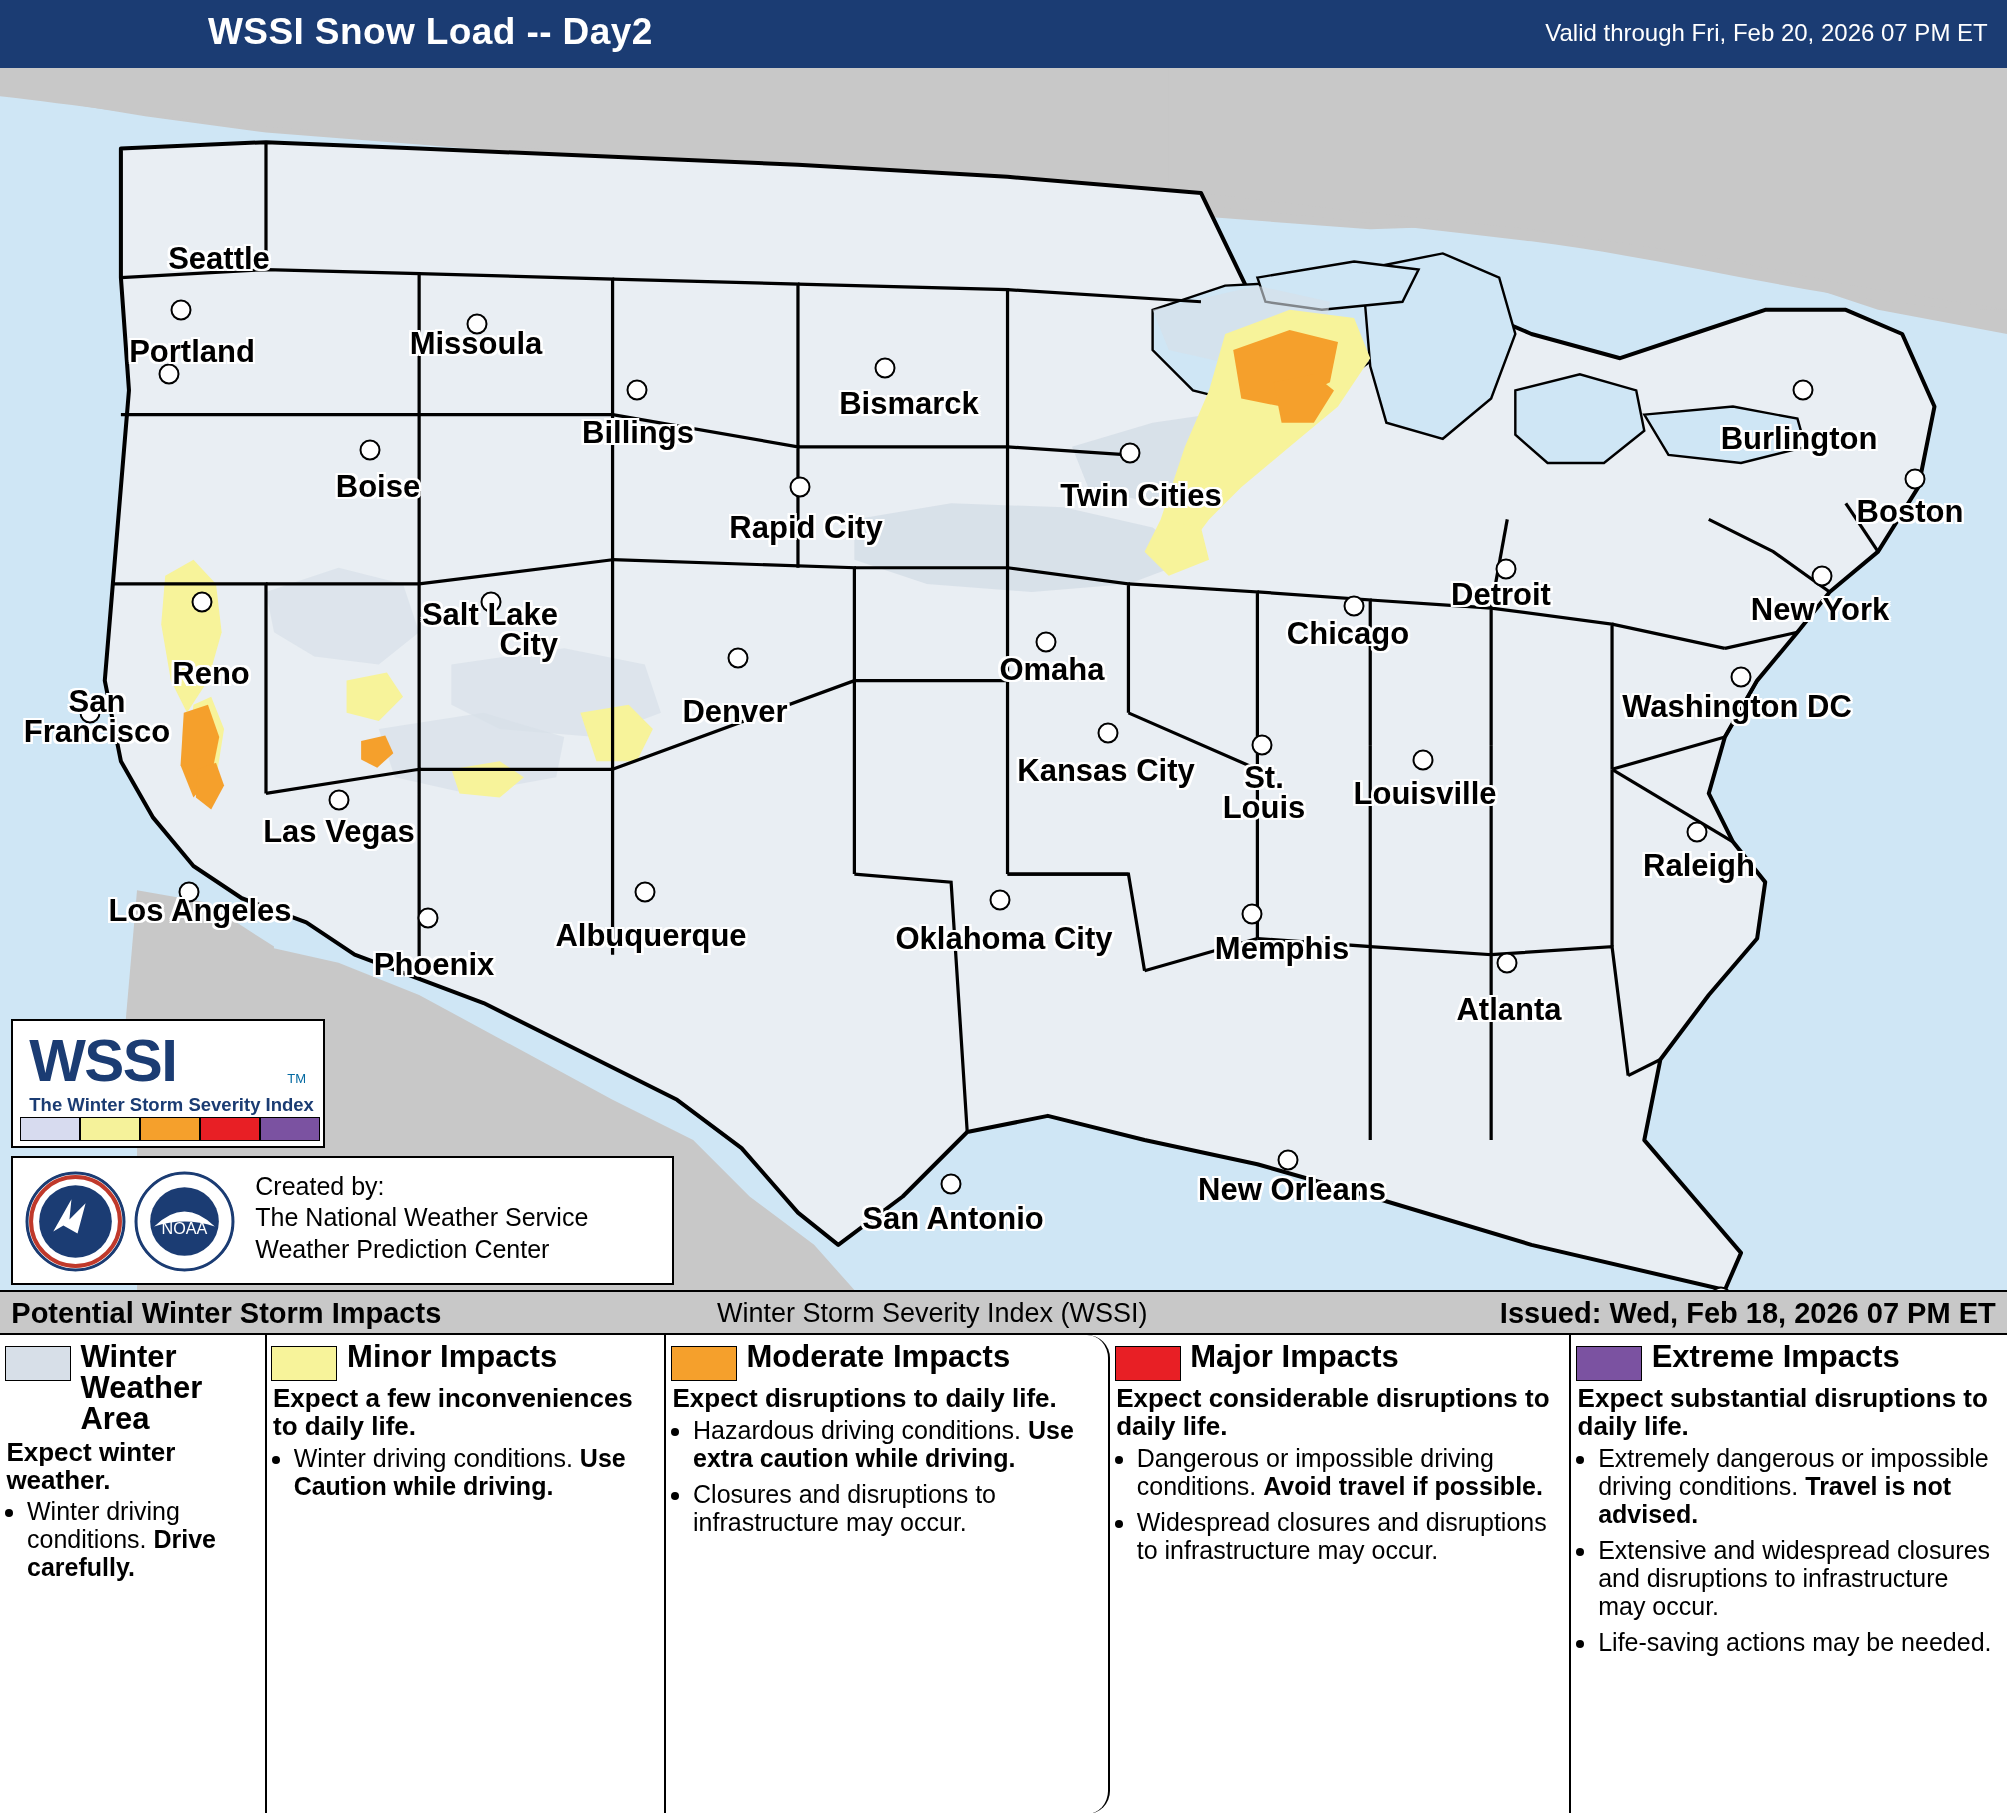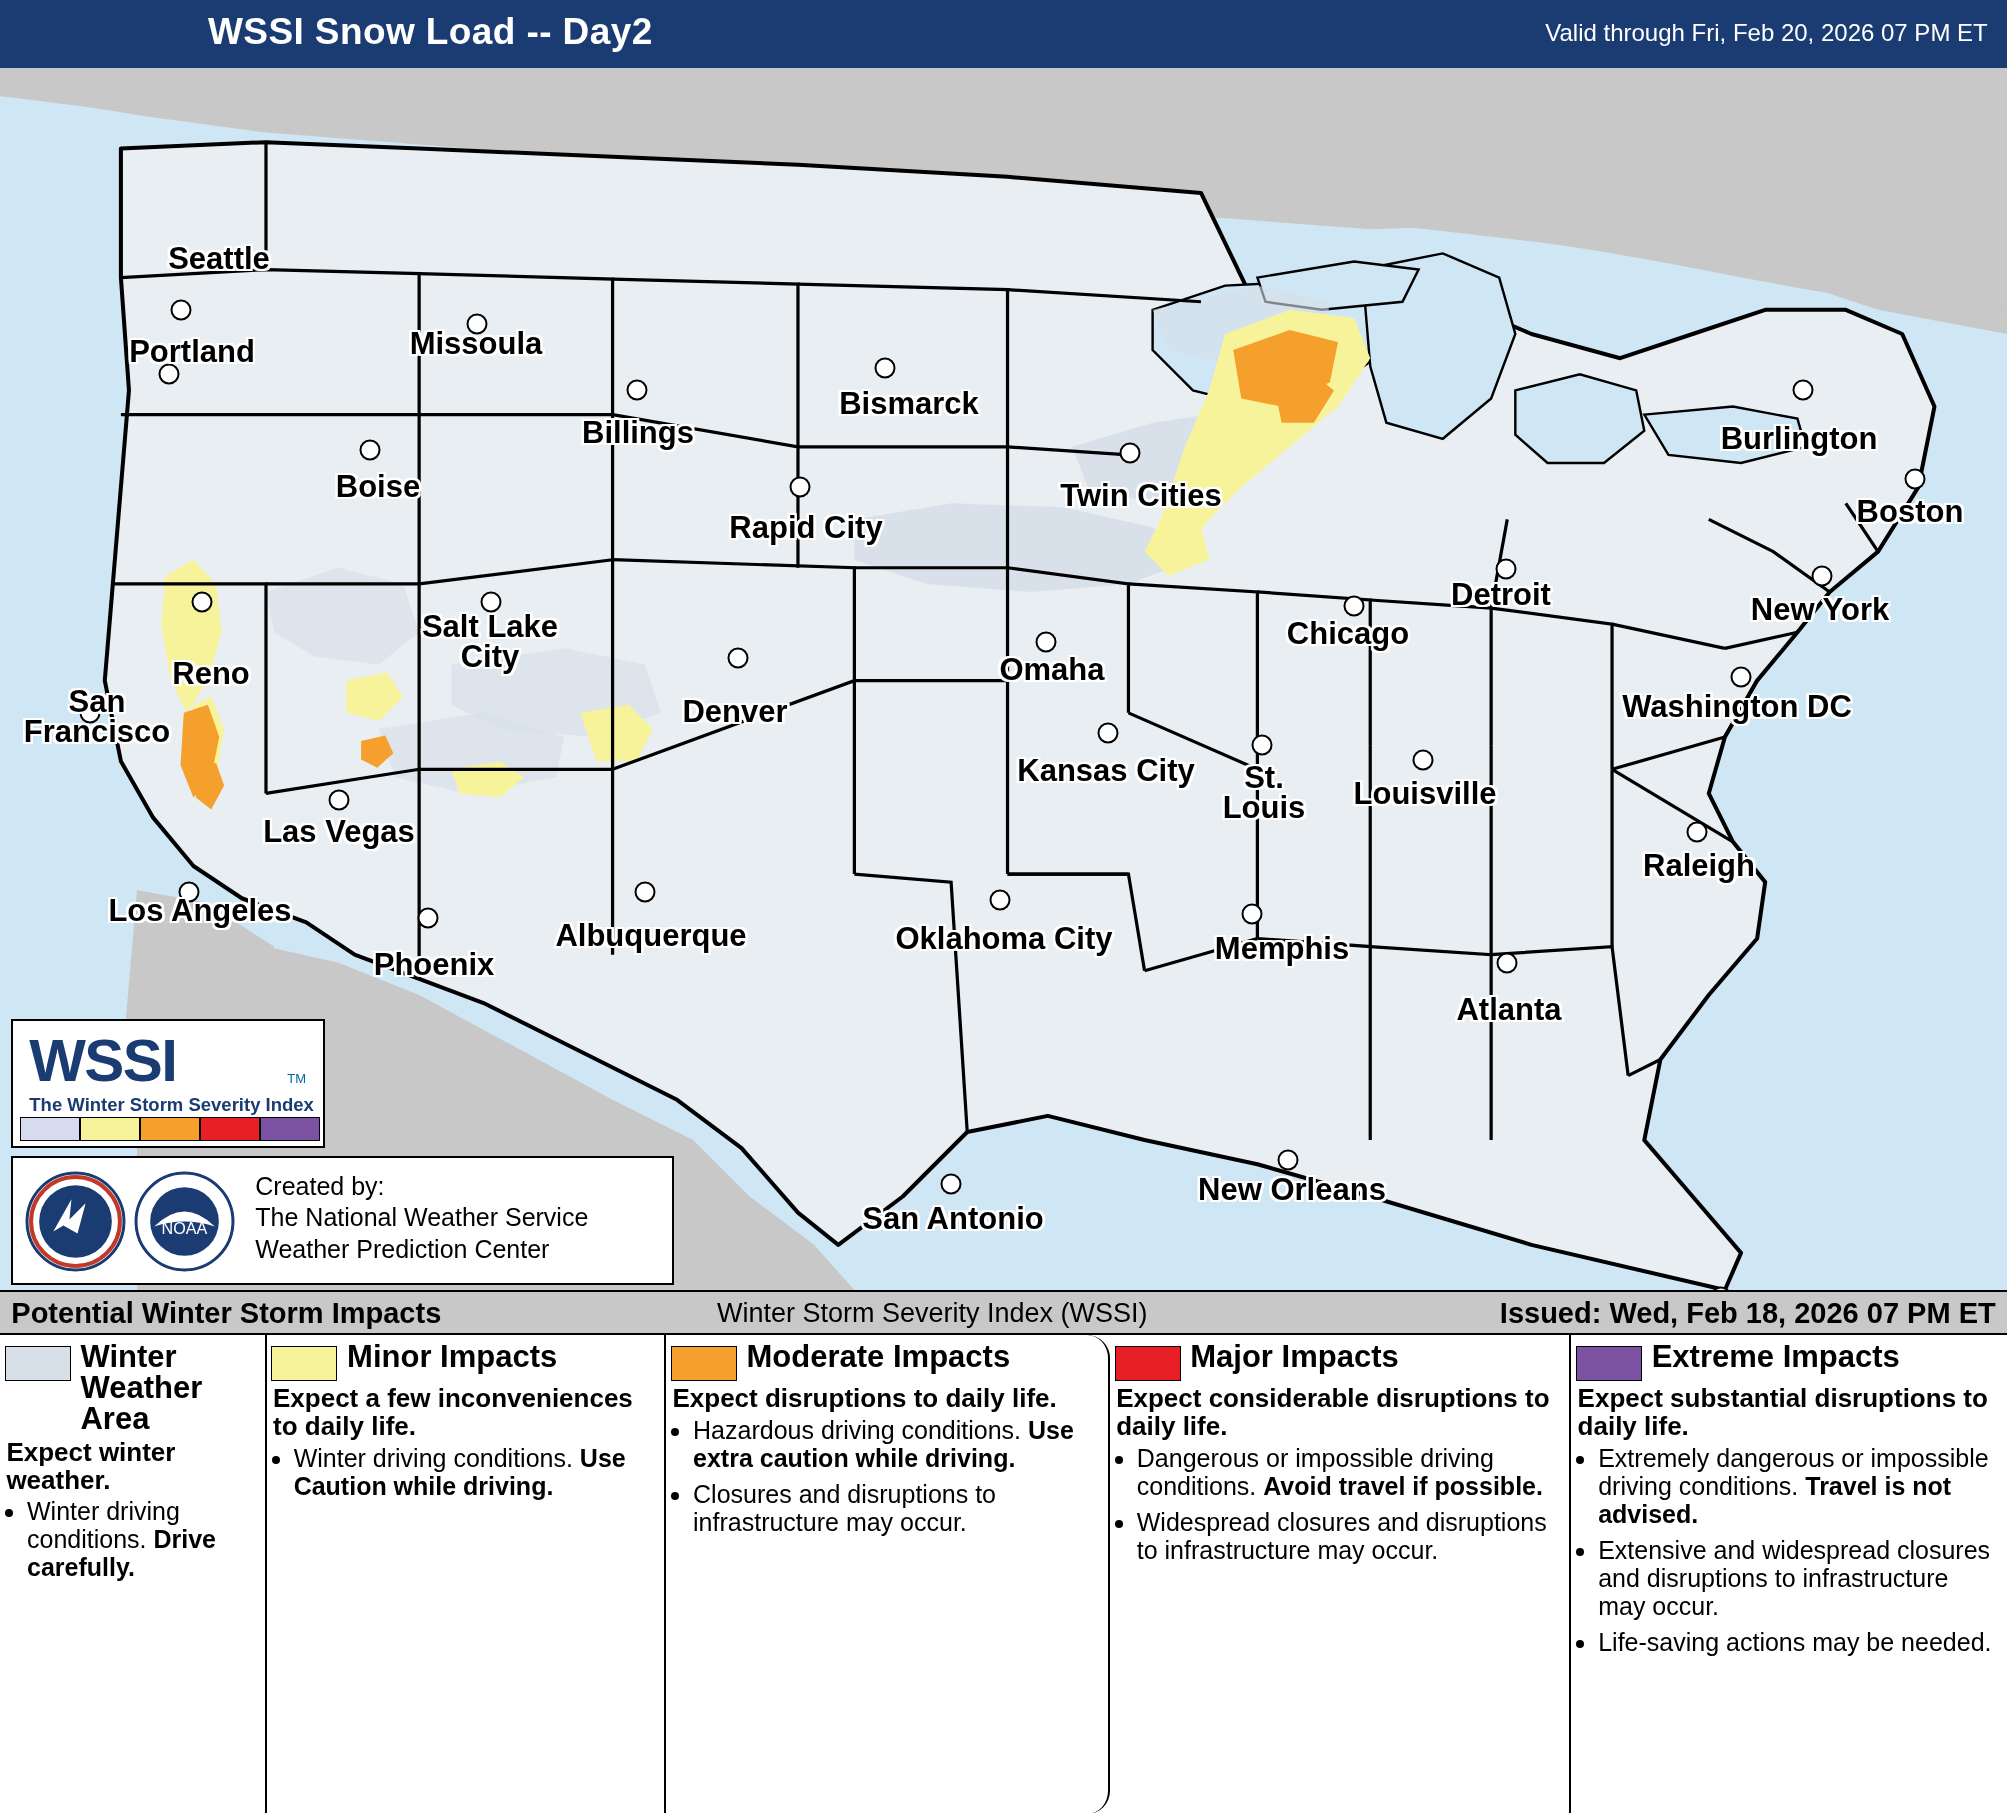--- a/index.html
+++ b/index.html
@@ -390,21 +390,21 @@
         <div class="city-label" style="left: 378px; top: 401px;">Boise</div>
         <div class="city-dot" style="left: 885px; top: 300px;"></div>
         <div class="city-label" style="left: 901px; top: 318px; margin-left: 8px;">Bismarck</div>
         <div class="city-dot" style="left: 800px; top: 419px;"></div>
         <div class="city-label" style="left: 806px; top: 442px;">Rapid City</div>
         <div class="city-dot" style="left: 1130px; top: 385px;"></div>
         <div class="city-label" style="left: 1141px; top: 410px;">Twin Cities</div>
         <div class="city-dot" style="left: 202px; top: 534px;"></div>
         <div class="city-label" style="left: 211px; top: 588px; text-align: center;">Reno</div>
         <div class="city-dot" style="left: 491px; top: 534px;"></div>
-        <div class="city-label two-line" style="left: 490px; top: 544px;">
+        <div class="city-label two-line" style="left: 490px; top: 532px; text-align: right;">
           <div>Salt Lake</div>
           <div>City</div>
         </div>
         <div class="city-dot" style="left: 738px; top: 590px;"></div>
         <div class="city-label" style="left: 735px; top: 626px;">Denver</div>
         <div class="city-dot" style="left: 1046px; top: 574px;"></div>
         <div class="city-label" style="left: 1052px; top: 584px;">Omaha</div>
         <div class="city-dot" style="left: 1354px; top: 538px;"></div>
         <div class="city-label" style="left: 1348px; top: 548px;">Chicago</div>
         <div class="city-dot" style="left: 1506px; top: 501px;"></div>

